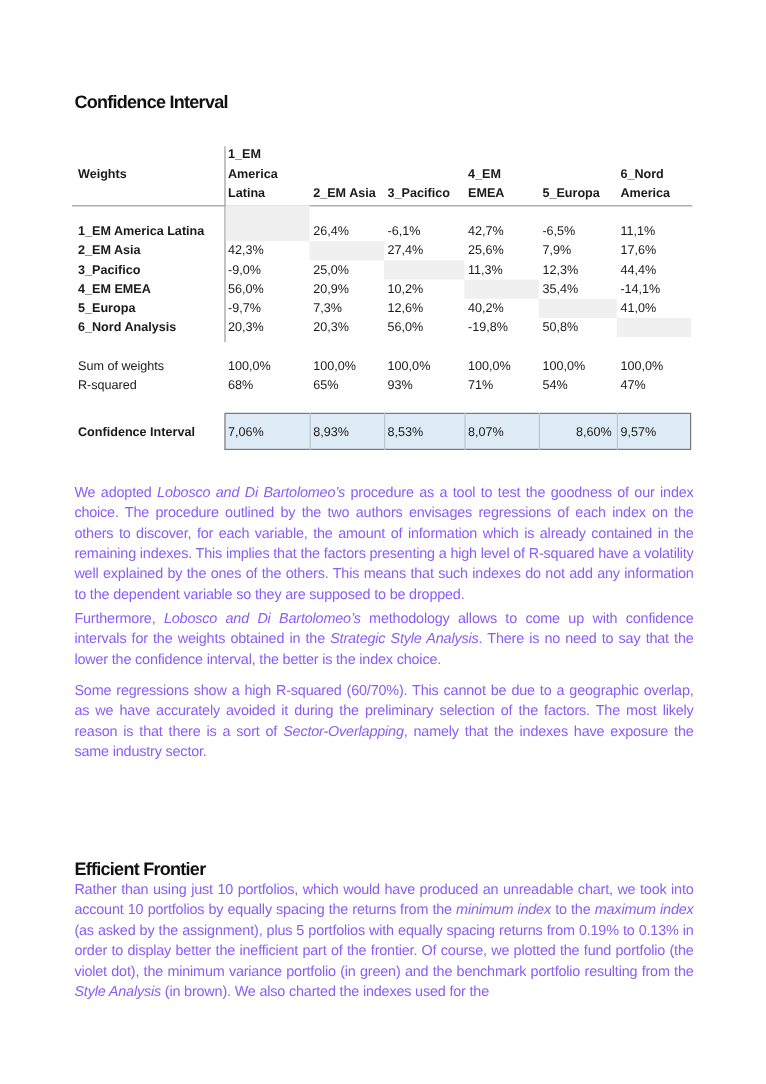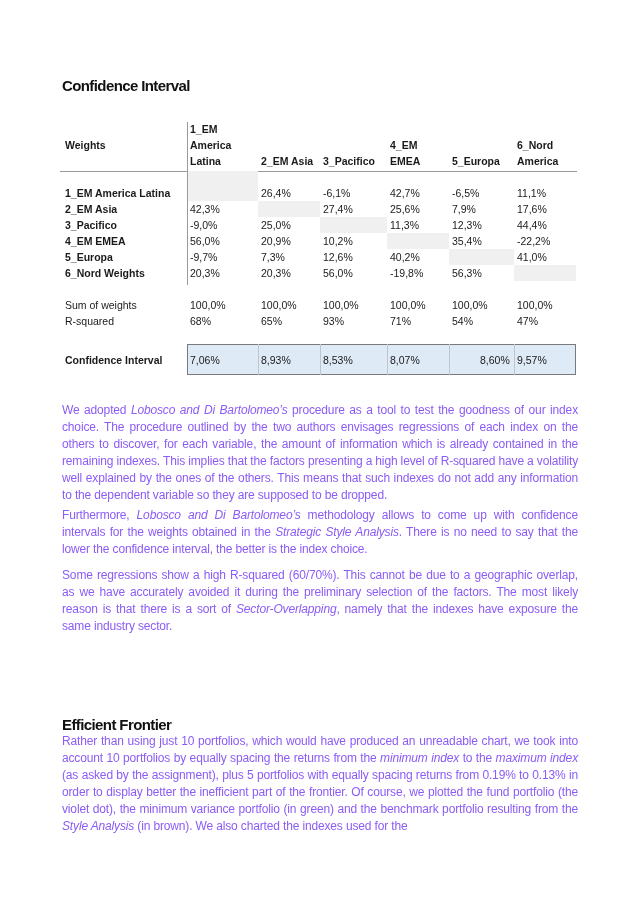--- a/index.html
+++ b/index.html
@@ -88,34 +88,34 @@
         <div class="cell" style="left: 323px; top: 217px;"></div>
         <div class="cell" style="left: 390px; top: 217px;">11,3%</div>
         <div class="cell" style="left: 452px; top: 217px;">12,3%</div>
         <div class="cell" style="left: 517px; top: 217px;">44,4%</div>
         <div class="cell hdr" style="left: 65px; top: 233px;">4_EM EMEA</div>
         <div class="cell" style="left: 190px; top: 233px;">56,0%</div>
         <div class="cell" style="left: 261px; top: 233px;">20,9%</div>
         <div class="cell" style="left: 323px; top: 233px;">10,2%</div>
         <div class="cell" style="left: 390px; top: 233px;"></div>
         <div class="cell" style="left: 452px; top: 233px;">35,4%</div>
-        <div class="cell" style="left: 517px; top: 233px;">-22,2%</div>
+        <div class="cell" style="left: 517px; top: 233px;">-14,1%</div>
         <div class="cell hdr" style="left: 65px; top: 249px;">5_Europa</div>
         <div class="cell" style="left: 190px; top: 249px;">-9,7%</div>
         <div class="cell" style="left: 261px; top: 249px;">7,3%</div>
         <div class="cell" style="left: 323px; top: 249px;">12,6%</div>
         <div class="cell" style="left: 390px; top: 249px;">40,2%</div>
         <div class="cell" style="left: 452px; top: 249px;"></div>
         <div class="cell" style="left: 517px; top: 249px;">41,0%</div>
-        <div class="cell hdr" style="left: 65px; top: 265px;">6_Nord Weights</div>
+        <div class="cell hdr" style="left: 65px; top: 265px;">6_Nord Analysis</div>
         <div class="cell" style="left: 190px; top: 265px;">20,3%</div>
         <div class="cell" style="left: 261px; top: 265px;">20,3%</div>
         <div class="cell" style="left: 323px; top: 265px;">56,0%</div>
         <div class="cell" style="left: 390px; top: 265px;">-19,8%</div>
-        <div class="cell" style="left: 452px; top: 265px;">56,3%</div>
+        <div class="cell" style="left: 452px; top: 265px;">50,8%</div>
         <div class="cell" style="left: 517px; top: 265px;"></div>
       </div>
 
     <div id="summary-rows">
         <div class="cell" style="left: 65px; top: 297px;">Sum of weights</div>
         <div class="cell" style="left: 190px; top: 297px;">100,0%</div>
         <div class="cell" style="left: 261px; top: 297px;">100,0%</div>
         <div class="cell" style="left: 323px; top: 297px;">100,0%</div>
         <div class="cell" style="left: 390px; top: 297px;">100,0%</div>
         <div class="cell" style="left: 452px; top: 297px;">100,0%</div>

